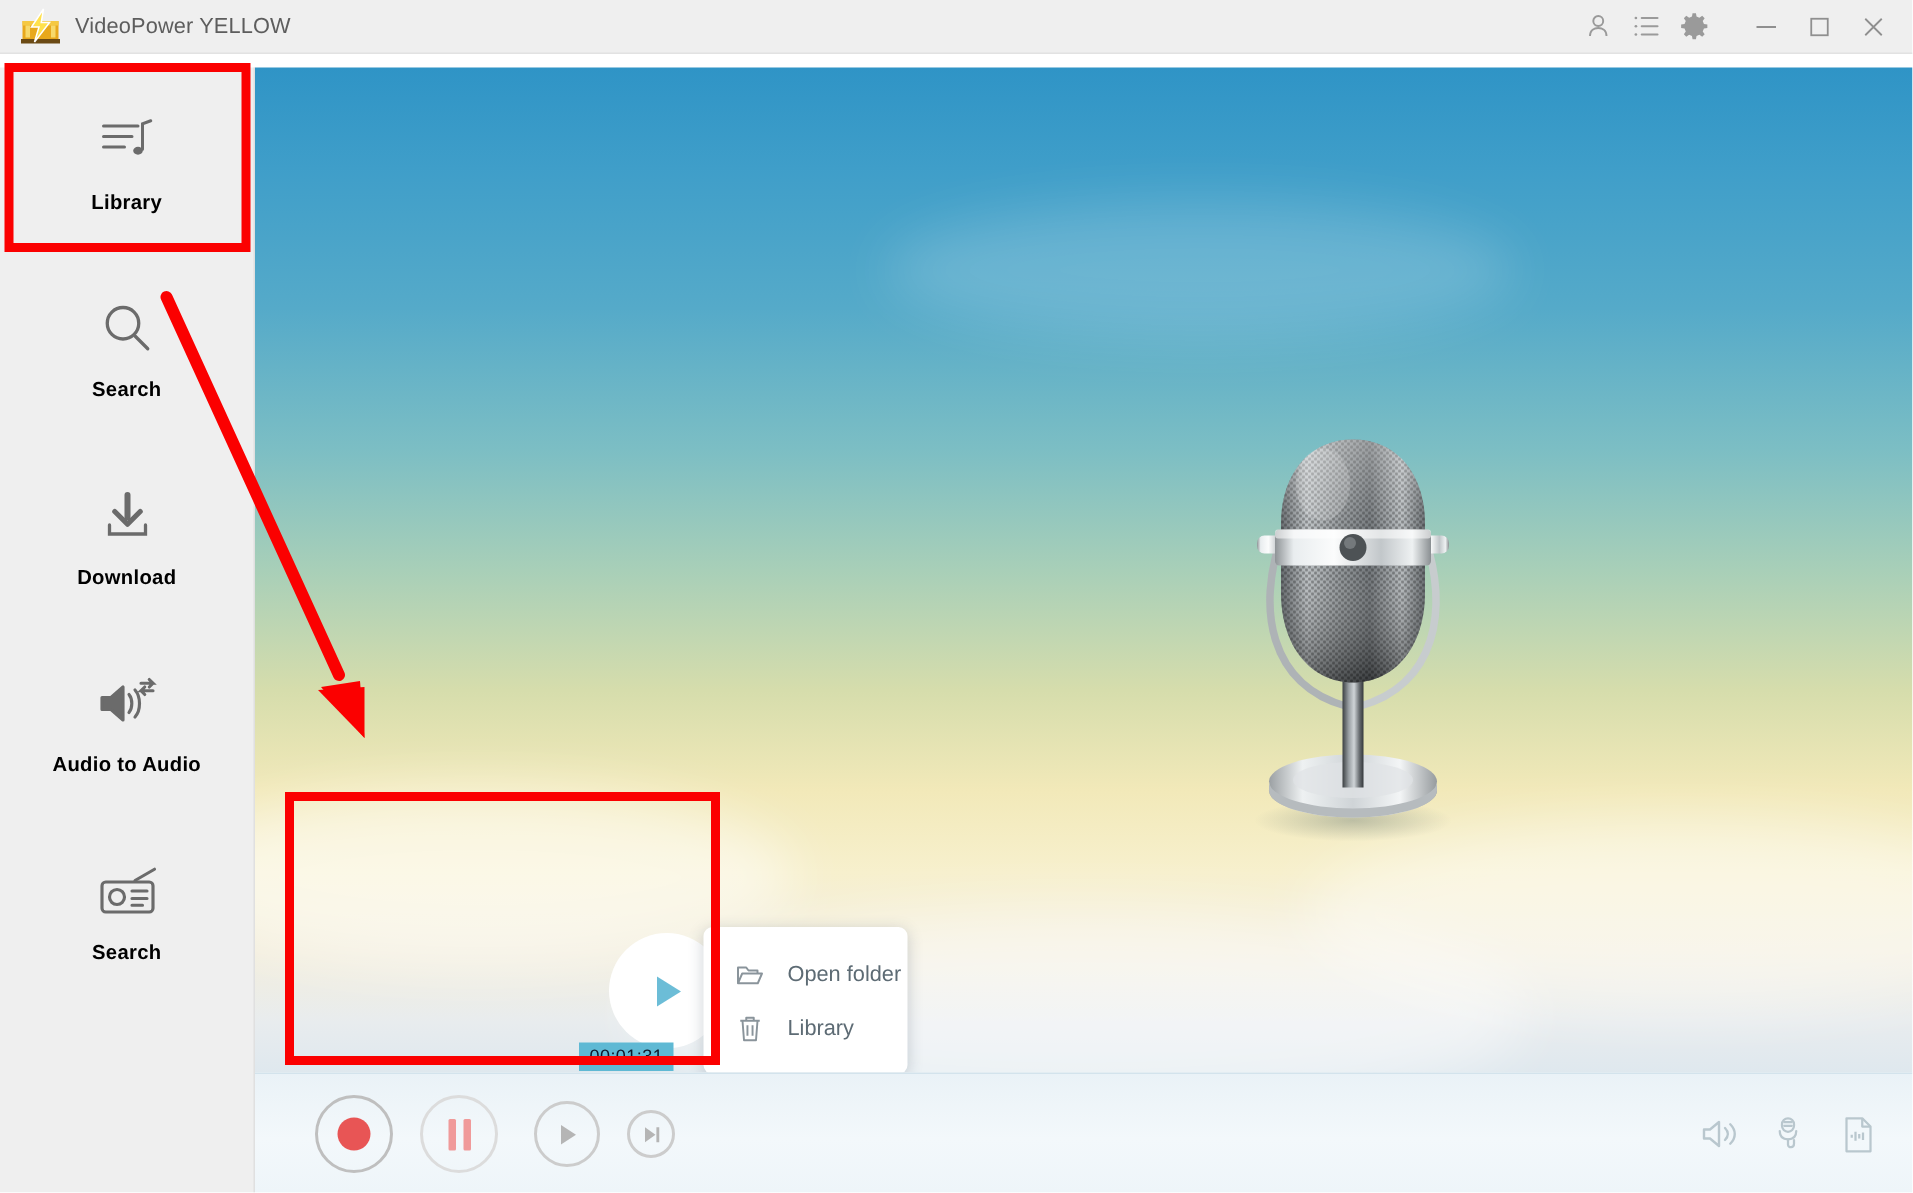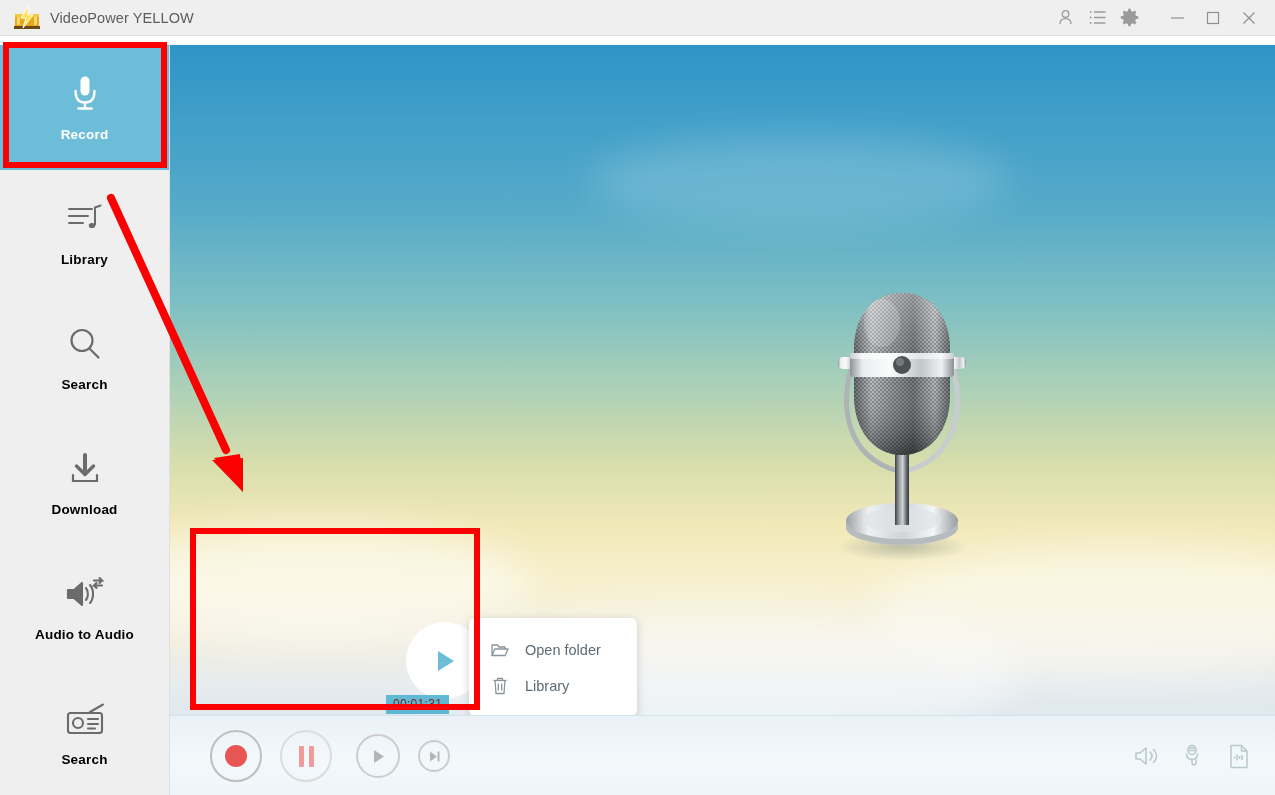--- a/index.html
+++ b/index.html
@@ -100,29 +100,29 @@
   .rec-item { position: absolute; left: 214px; top: 577px; width: 120px; }
   .rec-thumb {
     position: relative;
     width: 77px; height: 77px; margin: 0 auto;
     border-radius: 50%;
     background: #ffffff;
     display: flex; align-items: center; justify-content: center;
   }
   .rec-duration {
     position: absolute; left: 216px; top: 650px;
-    background: #5fb9d4; color: #7f1d1d;
+    background: #5fb9d4; color: #0f172a;
     font-size: 12px; padding: 2px 7px 3px 7px;
     letter-spacing: .3px;
   }
 
   
   .ctx-menu {
     position: absolute; left: 299px; top: 573px;
-    width: 168px; padding: 14px 0 12px 0;
+    width: 136px; padding: 14px 0 12px 0;
     background: #ffffff;
     border-radius: 6px;
     box-shadow: 0 2px 10px rgba(40,60,80,0.22);
   }
   .ctx-item {
     height: 36px; display: flex; align-items: center;
     padding-left: 20px; color: #5d6b74; font-size: 14.5px;
   }
   .ctx-ico {
     width: 22px; margin-right: 14px;
@@ -222,31 +222,20 @@
         <svg width="14" height="14" viewBox="0 0 14 14" stroke="#8f8f8f" stroke-width="1.2">
             <path d="M1.5 1.5 L12.5 12.5 M12.5 1.5 L1.5 12.5"></path>
           </svg>
       </div>
       <div style="width:8px"></div>
     </div>
   </div>
 
   <div class="sidebar">
 
-    <div class="side-item active">
-      <div class="side-icon">
-        <svg width="30" height="40" viewBox="0 0 30 40" fill="none" stroke="#ffffff" stroke-width="2.4" stroke-linecap="round">
-          <rect x="10.5" y="2.5" width="9" height="19" rx="4.5" fill="#ffffff" stroke="none"></rect>
-          <path d="M5.5 17 C5.5 25 9.5 28.5 15 28.5 C20.5 28.5 24.5 25 24.5 17"></path>
-          <path d="M15 28.5 V34"></path>
-          <path d="M8.5 34.5 H21.5"></path>
-        </svg>
-      </div>
-      <div class="side-label">Record</div>
-    </div>
 
     <div class="side-item">
       <div class="side-icon">
         <svg width="38" height="34" viewBox="0 0 38 34" fill="none" stroke="#6b6b6b" stroke-width="2" stroke-linecap="round">
           <path d="M3 7 H26 M3 14 H22 M3 21 H17"></path>
           <path d="M29 22.5 V5.5 L34.5 3.5"></path>
           <ellipse cx="26" cy="23.5" rx="3.2" ry="2.6" fill="#6b6b6b" stroke="none"></ellipse>
         </svg>
       </div>
       <div class="side-label">Library</div>

